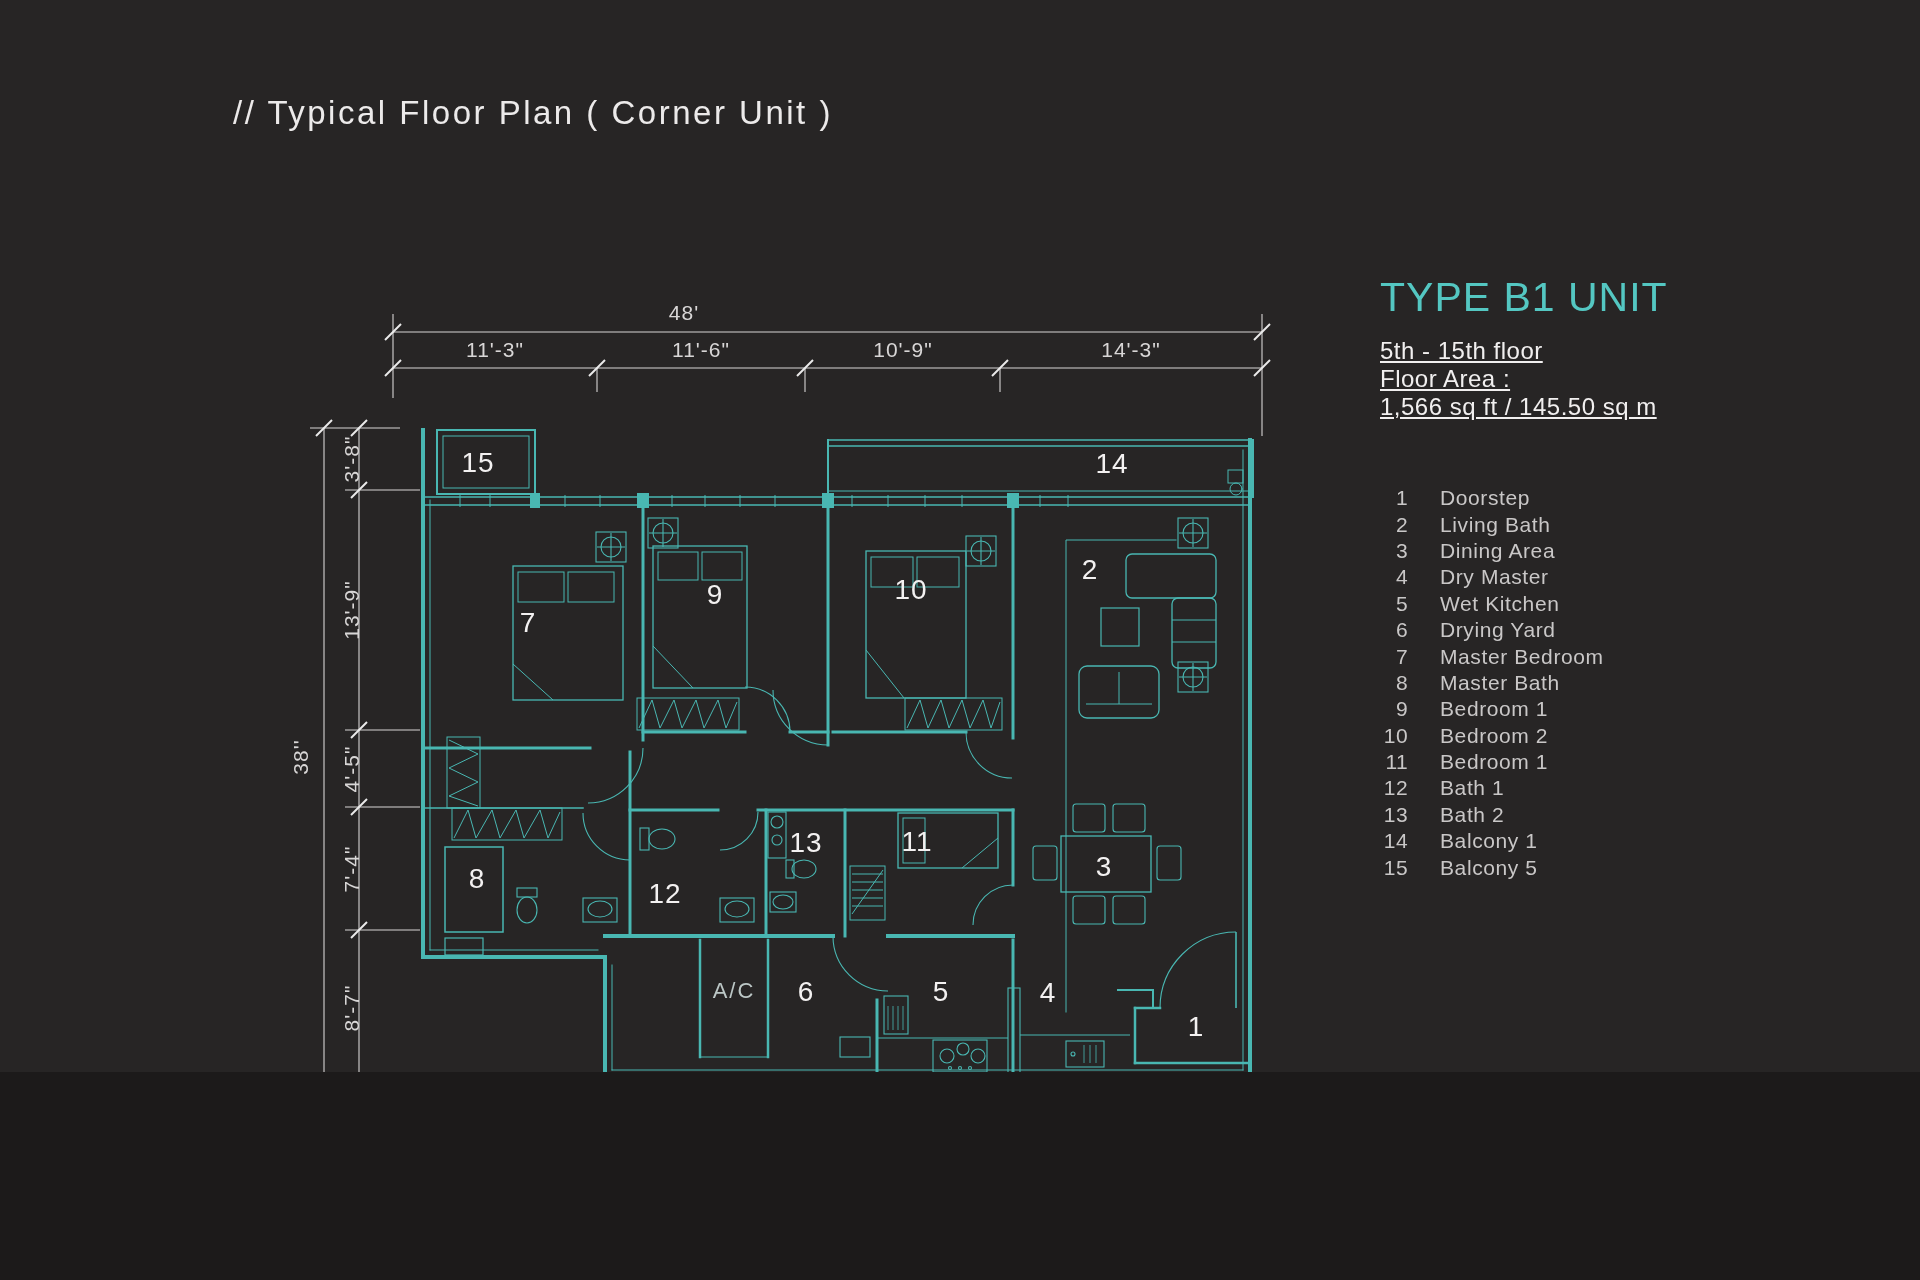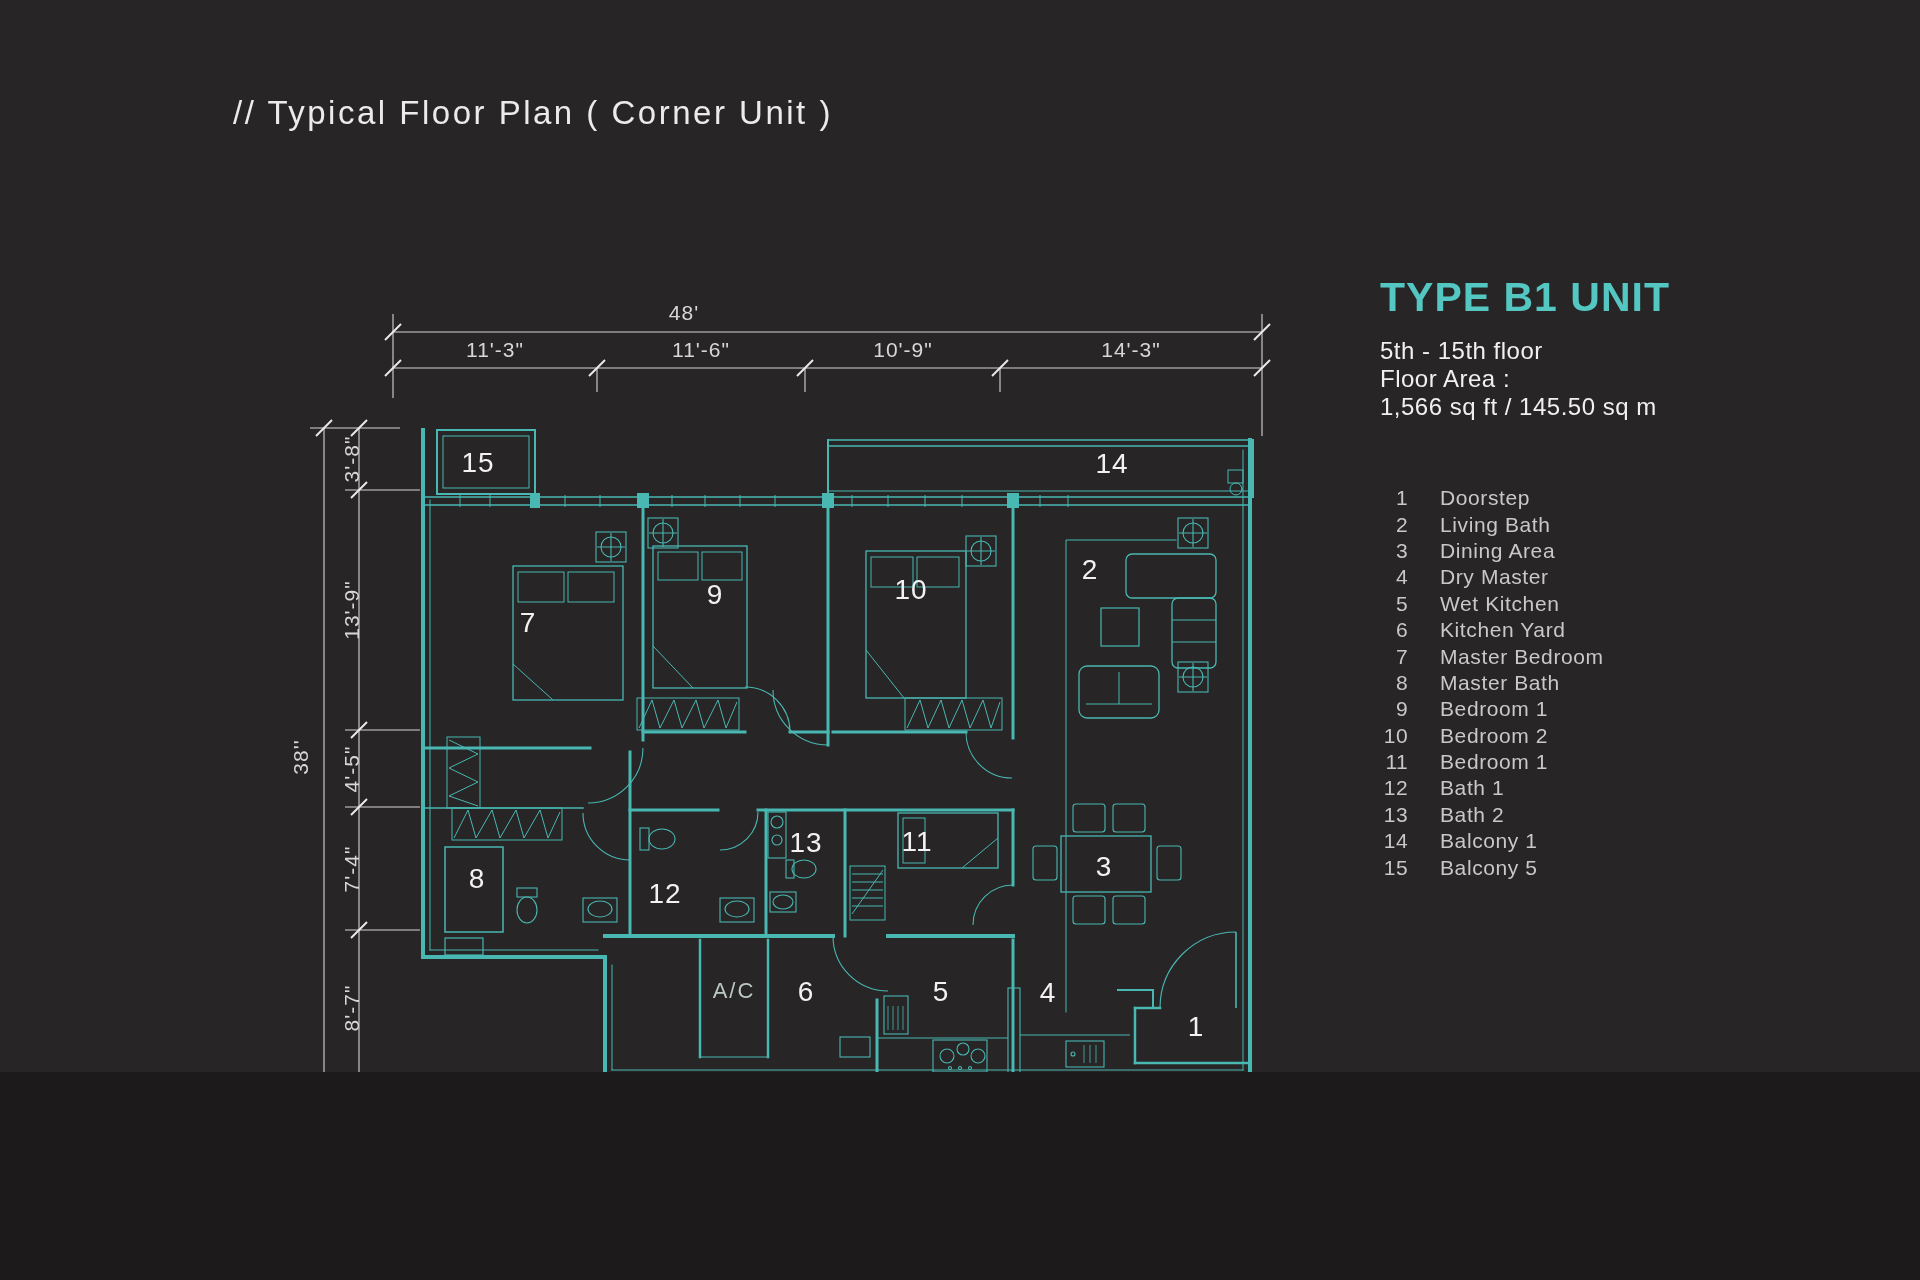--- a/index.html
+++ b/index.html
@@ -1,22 +1,22 @@
 <!DOCTYPE html>
 <html><head>
 <meta charset="utf-8">
 <style>
   html,body{margin:0;padding:0;background:#1c1a1a;}
   .stage{position:relative;width:1920px;height:1072px;background:#272525;overflow:hidden;
          font-family:"Liberation Sans","DejaVu Sans",sans-serif;}
   .page-title{position:absolute;left:233px;top:94px;font-size:33px;font-weight:400;
               letter-spacing:2.5px;color:#eceaea;}
   .info-panel{position:absolute;left:1380px;top:274px;}
-  .info-title{font-size:41px;font-weight:700;letter-spacing:1px;color:#54c7c2;margin:0 0 16px 0;}
-  .info-line{font-size:24px;line-height:28px;color:#f1efef;letter-spacing:0.5px;}
+  .info-title{font-size:41px;font-weight:400;letter-spacing:1px;color:#54c7c2;margin:0 0 16px 0;}
+  .info-line{font-size:24px;line-height:28px;color:#f1efef;letter-spacing:0.5px;text-decoration:underline;}
   .legend{position:absolute;left:1381px;top:485px;}
   .legend-row{display:flex;align-items:center;height:26.4px;}
   .legend-num{width:27px;text-align:right;font-size:21px;color:#c9c7c7;letter-spacing:0.4px;}
   .legend-label{margin-left:32px;font-size:21px;color:#c9c7c7;letter-spacing:0.6px;}
   svg{position:absolute;left:0;top:0;}
   svg text{font-family:"Liberation Sans","DejaVu Sans",sans-serif;}
   .room-num{fill:#f3f1f1;font-size:28px;letter-spacing:1px;}
   .dim-txt{fill:#d8d6d6;font-size:21px;letter-spacing:1px;}
   .ac-txt{fill:#bcc7c6;font-size:22px;letter-spacing:2px;}
 </style>
@@ -332,21 +332,21 @@
       <div class="legend-row">
         <div class="legend-num">4</div>
         <div class="legend-label">Dry Master</div>
       </div>
       <div class="legend-row">
         <div class="legend-num">5</div>
         <div class="legend-label">Wet Kitchen</div>
       </div>
       <div class="legend-row">
         <div class="legend-num">6</div>
-        <div class="legend-label">Kitchen Yard</div>
+        <div class="legend-label">Drying Yard</div>
       </div>
       <div class="legend-row">
         <div class="legend-num">7</div>
         <div class="legend-label">Master Bedroom</div>
       </div>
       <div class="legend-row">
         <div class="legend-num">8</div>
         <div class="legend-label">Master Bath</div>
       </div>
       <div class="legend-row">

